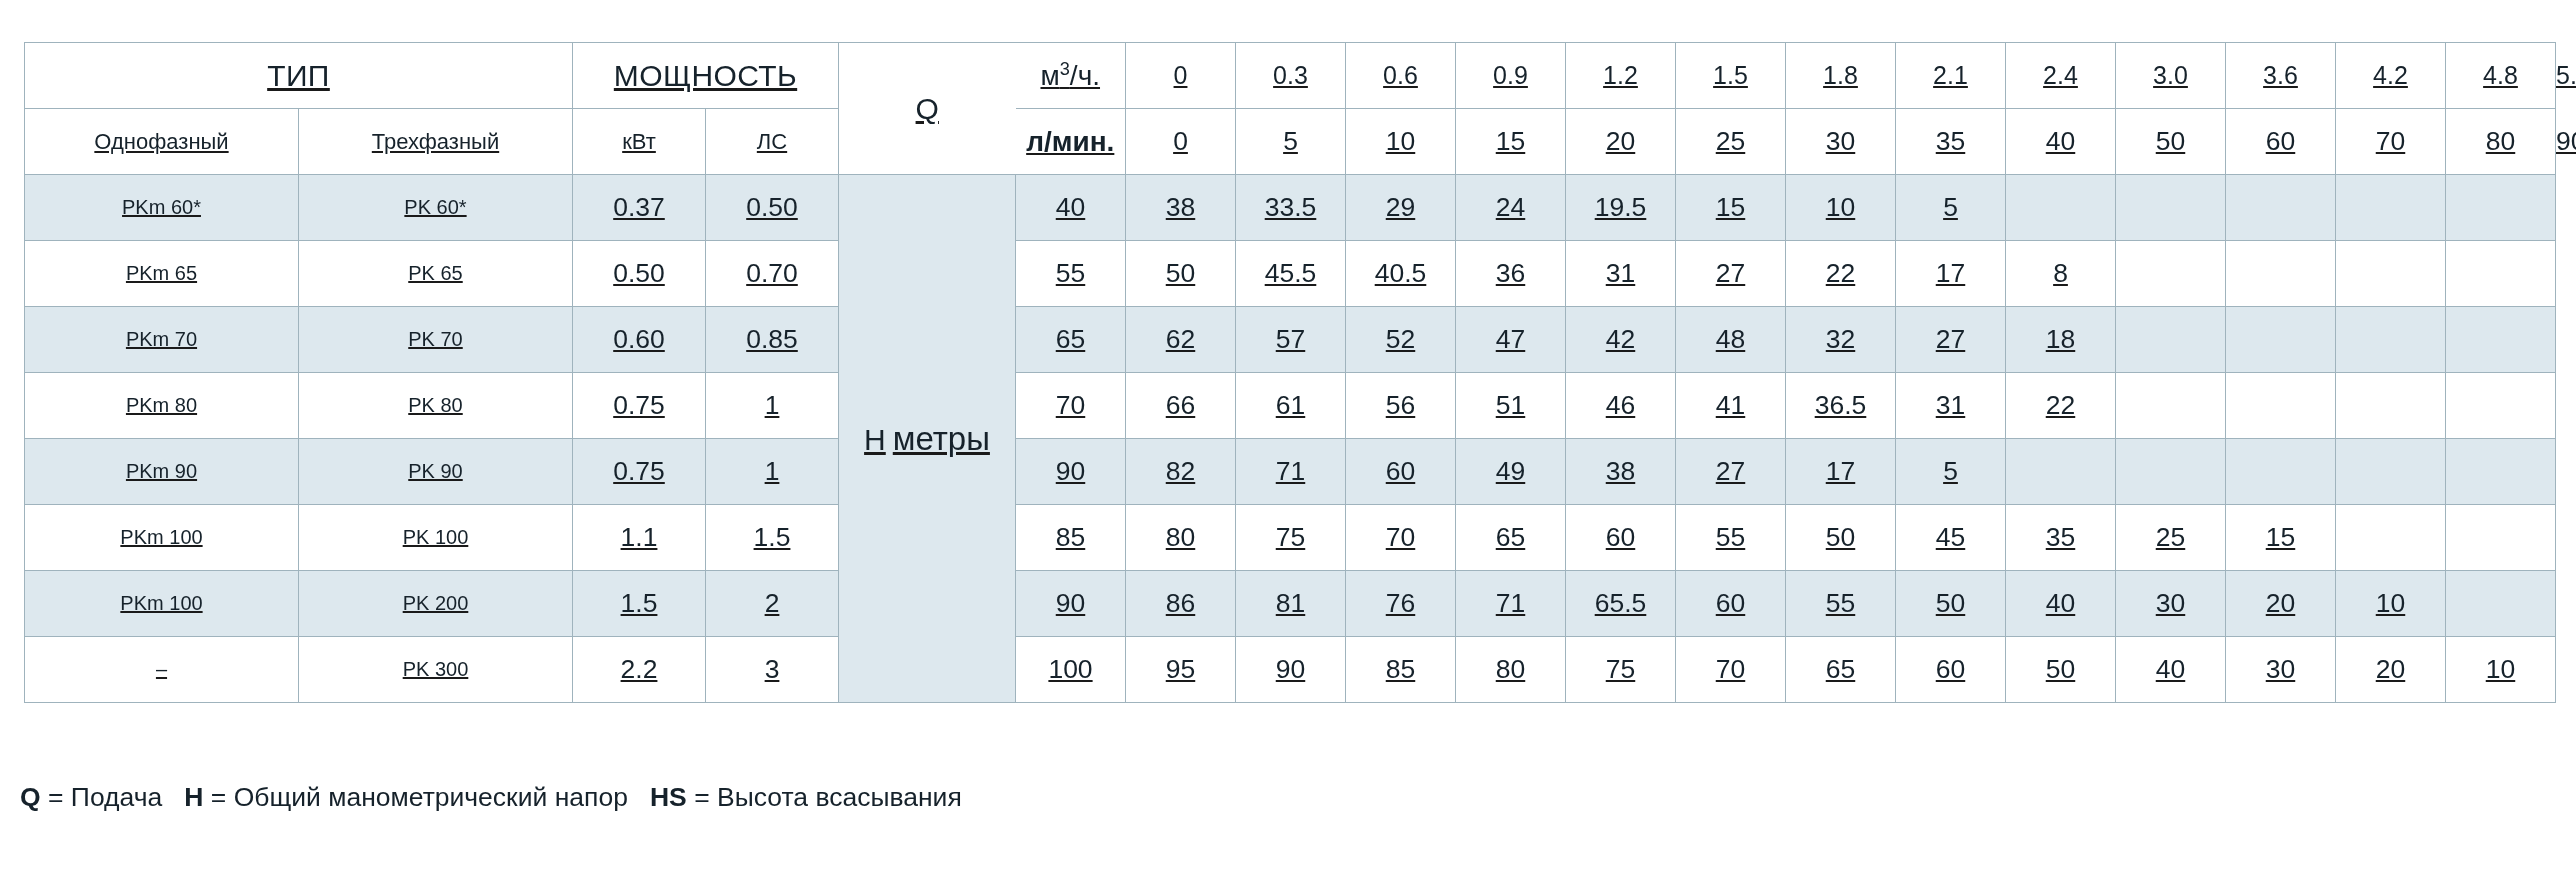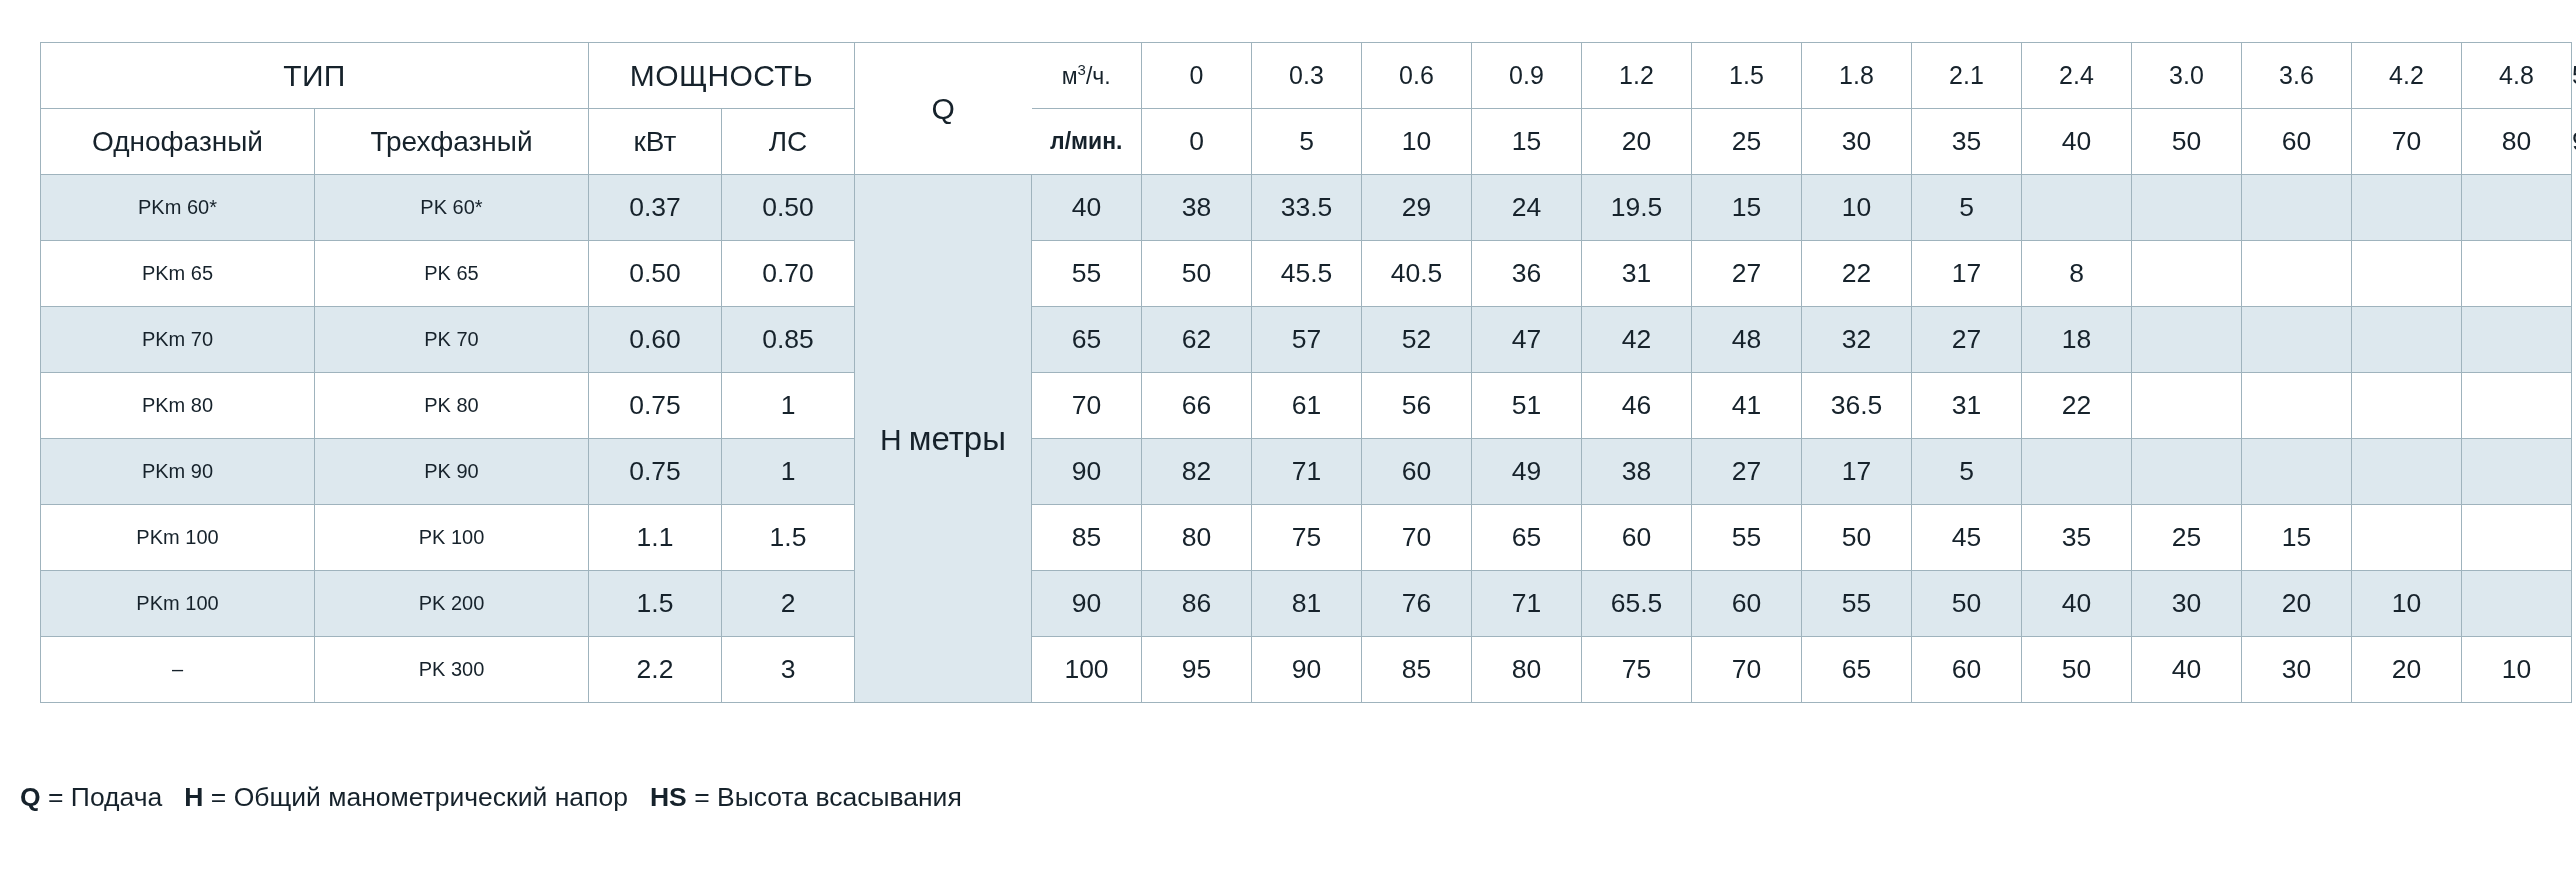--- a/index.html
+++ b/index.html
@@ -12,21 +12,22 @@
     height: 885px;
     font-family: "Liberation Sans", sans-serif;
     color: #1a1a1a;
     overflow: hidden;
   }
   .sheet {
     position: relative;
     width: 2576px;
     height: 873px;
     box-sizing: border-box;
-    padding: 42px 32px 0 40px;
+    padding: 42px 32px 0 24px;
+    text-decoration: underline;
   }
   table.spec {
     border-collapse: collapse;
     table-layout: fixed;
     width: 2512px;
     font-size: 26.5px;
   }
   table.spec td, table.spec th {
     border: 1.8px solid #9fb3bd;
     padding: 0;
@@ -45,29 +46,29 @@
   col.c-q   { width: 177px; }
   col.c-d   { width: 110px; }
 
   .hdr-type, .hdr-pow {
     font-weight: bold;
     font-size: 30px;
     letter-spacing: 0.4px;
   }
   .sub-head {
     font-weight: bold;
-    font-size: 28px;
+    font-size: 22px;
   }
   .q-cell {
     font-weight: bold;
     font-size: 30px;
     border-right: none !important;
   }
   .qrow-unit {
-    font-size: 23px;
+    font-size: 28px;
     font-weight: normal;
     text-align: left;
     padding-left: 8.8px;
     border-left: none !important;
   }
   .qrow-unit.bold {
     font-weight: bold;
     margin-top: 38px;
   }
   .h-cell {

